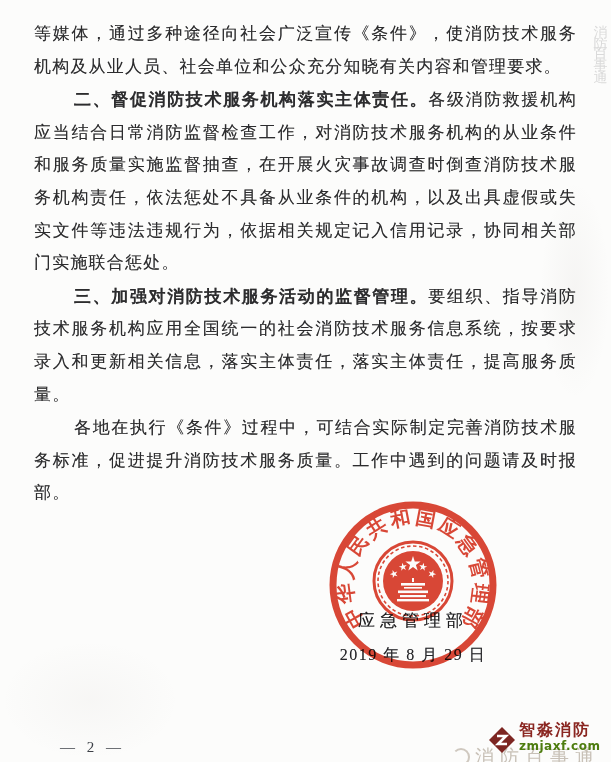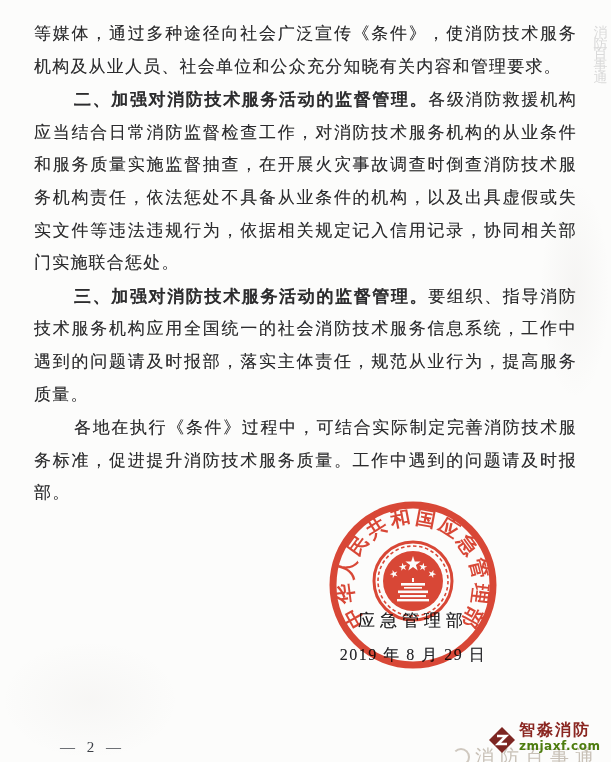--- a/index.html
+++ b/index.html
@@ -86,22 +86,22 @@
 
 <div class="page">
 
   <div class="scan-blot blot1"></div>
   <div class="scan-blot blot2"></div>
 
   <div class="wm-right">消防百事通</div>
 
   <div class="doc-body">
     <p class="para no-indent"><span class="lead"></span><span>等媒体，通过多种途径向社会广泛宣传《条件》，使消防技术服务机构及从业人员、社会单位和公众充分知晓有关内容和管理要求。</span></p>
-    <p class="para"><span class="lead">二、加强对消防技术服务活动的监督管理。</span><span>各级消防救援机构应当结合日常消防监督检查工作，对消防技术服务机构的从业条件和服务质量实施监督抽查，在开展火灾事故调查时倒查消防技术服务机构责任，依法惩处不具备从业条件的机构，以及出具虚假或失实文件等违法违规行为，依据相关规定记入信用记录，协同相关部门实施联合惩处。</span></p>
-    <p class="para"><span class="lead">三、加强对消防技术服务活动的监督管理。</span><span>要组织、指导消防技术服务机构应用全国统一的社会消防技术服务信息系统，工作中遇到的问题请及时报部，落实主体责任，规范从业行为，提高服务质量。</span></p>
+    <p class="para"><span class="lead">二、督促消防技术服务机构落实主体责任。</span><span>各级消防救援机构应当结合日常消防监督检查工作，对消防技术服务机构的从业条件和服务质量实施监督抽查，在开展火灾事故调查时倒查消防技术服务机构责任，依法惩处不具备从业条件的机构，以及出具虚假或失实文件等违法违规行为，依据相关规定记入信用记录，协同相关部门实施联合惩处。</span></p>
+    <p class="para"><span class="lead">三、加强对消防技术服务活动的监督管理。</span><span>要组织、指导消防技术服务机构应用全国统一的社会消防技术服务信息系统，按要求录入和更新相关信息，落实主体责任，落实主体责任，提高服务质量。</span></p>
     <p class="para"><span class="lead"></span><span>各地在执行《条件》过程中，可结合实际制定完善消防技术服务标准，促进提升消防技术服务质量。工作中遇到的问题请及时报部。</span></p>
   </div>
 
   <div class="signature">
     <div class="agency">应急管理部</div>
     <div class="date">2019 年 8 月 29 日</div>
   </div>
 
   <svg class="seal" viewBox="0 0 176 176">
     <defs>

